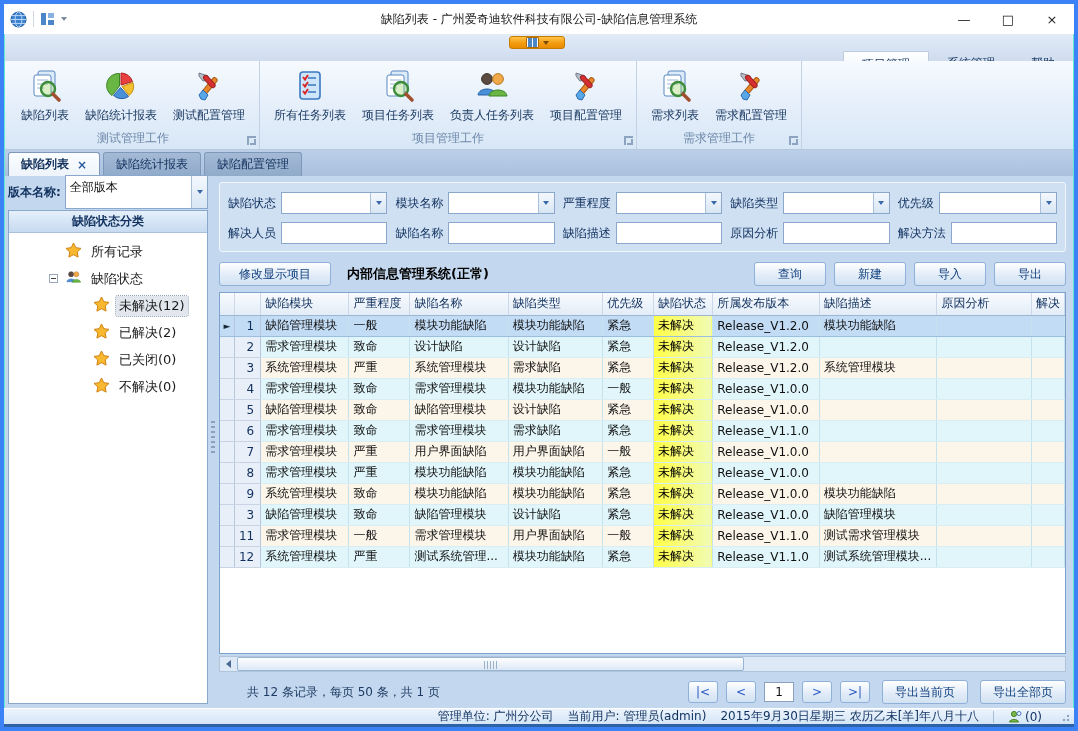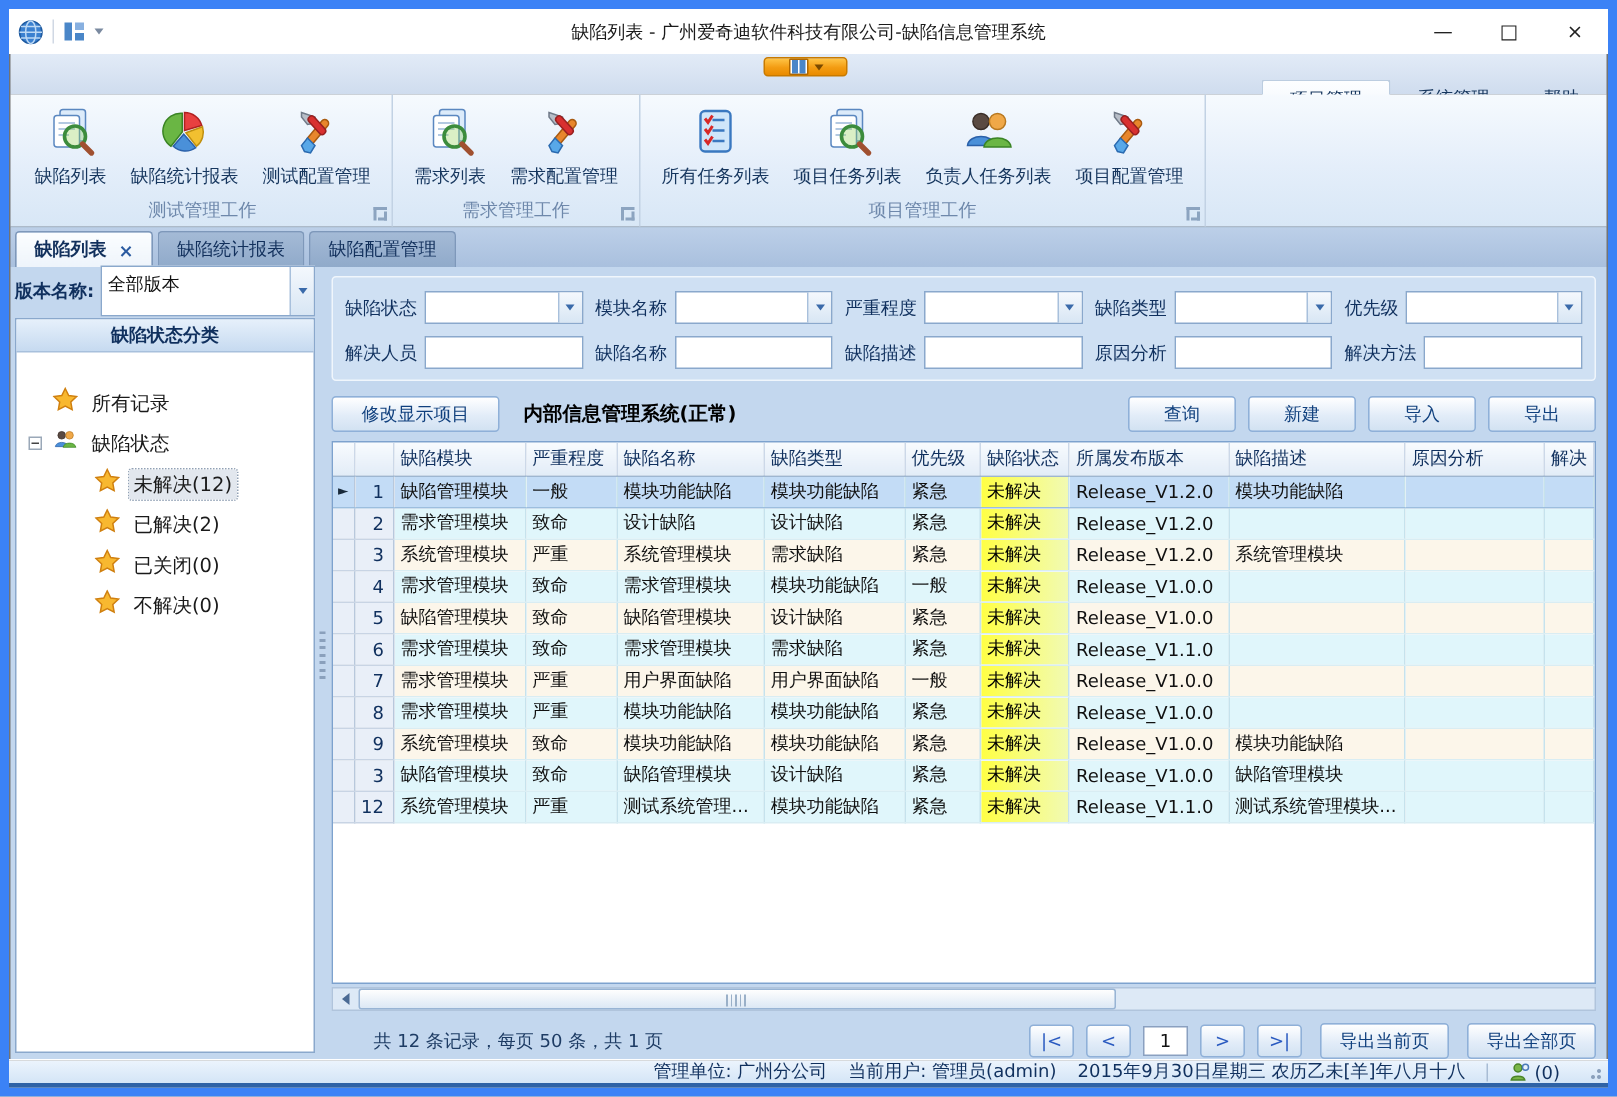--- a/index.html
+++ b/index.html
@@ -2,21 +2,21 @@
 <html><head>
 <meta charset="utf-8">
 <style>
   * { box-sizing: border-box; margin: 0; padding: 0; }
   html,body { width:1078px; height:731px; }
   body {
     font-family:"DejaVu Sans","Liberation Sans",sans-serif;
     font-size:12px; color:#10305e; overflow:hidden; position:relative;
     background:#c3d7ee;
   }
-  .window { position:absolute; inset:0; border:6px solid #3b82f6; background:#737373; }
+  .window { position:absolute; inset:0; border:4px solid #3b82f6; background:#5eead4; }
 
   
   .titlebar { position:absolute; left:0; top:0; right:0; height:30px; background:#ffffff;
     display:flex; align-items:center; }
   .titlebar .qat { display:flex; align-items:center; gap:6px; padding-left:6px; }
   .qat-sep { width:1px; height:16px; background:#d0d8e4; }
   .qat svg { display:block; }
   .caret-dn { width:0; height:0; border-left:3.5px solid transparent; border-right:3.5px solid transparent; border-top:4px solid #7a8aa0; }
   .win-title { position:absolute; left:0; right:0; text-align:center; color:#1a1a1a; font-size:12px; pointer-events:none; }
   .win-controls { margin-left:auto; display:flex; height:30px; }
@@ -71,21 +71,21 @@
   .version-row { display:flex; align-items:center; height:24px; }
   .version-label { font-weight:bold; margin-right:4px; }
   .combo { flex:1; height:34px; background:#fff; border:1px solid #8aa8cc; display:flex; }
   .combo-value { flex:1; padding:3px 4px; color:#111; white-space:nowrap; overflow:hidden; }
   .combo-btn { width:16px; background:linear-gradient(#f4f8fd,#d8e6f4); border-left:1px solid #a8c0dc;
     display:flex; align-items:center; justify-content:center; }
   .tri-dn { width:0; height:0; border-left:3.5px solid transparent; border-right:3.5px solid transparent; border-top:4px solid #3a6aaa; }
   .side-panel { position:absolute; left:0; right:0; top:30px; bottom:0; background:#fff; border:1px solid #8aa8cc; }
   .side-panel-header { height:22px; background:linear-gradient(#e6f0fb,#c6daf0); border-bottom:1px solid #a8c0dc;
     display:flex; align-items:center; justify-content:center; font-weight:bold; }
-  .tree { padding-top:20px; }
+  .tree { padding-top:5px;margin-left:32px; }
   .tree-item { height:27px; display:flex; align-items:center; color:#1a1a1a; font-size:13px; position:relative; }
   .tree-item.lvl1 { padding-left:24px; }
   .tree-item.lvl2 { padding-left:52px; }
   .tree-item .expander { position:absolute; left:8px; width:9px; height:9px; border:1px solid #9aa8b8;
     background:#fff; display:flex; align-items:center; justify-content:center; }
   .tree-item .expander::after { content:""; width:5px; height:1px; background:#444; }
   .tree-item svg { width:17px; height:17px; margin-right:6px; flex:none; }
   .tree-item .tlabel { padding:1px 3px; border-radius:2px; }
   .tree-item.selected .tlabel { background:#e2e7ee; outline:1px dotted #90a0b4; }
 
@@ -265,92 +265,92 @@
           </div>
         </div>
         <div class="rgroup-title">测试管理工作</div>
         <span class="launcher"></span>
       </div>
       <div class="rgroup">
         <div class="rgroup-buttons">
           <div class="rbtn">
             <span>
               <svg viewBox="0 0 36 36">
+                <rect x="8" y="4" width="20" height="27" rx="3" fill="#cfe6fa" stroke="#3a78c0" stroke-width="1.6"></rect>
+                <path d="M16 10h8M16 17h8M16 24h8" stroke="#3a78c0" stroke-width="1.6"></path>
+                <path d="M11 9l2 2.6 3-4.6M11 16l2 2.6 3-4.6M11 23l2 2.6 3-4.6" fill="none" stroke="#d82828" stroke-width="2"></path>
+              </svg>
+            </span>
+            <div class="rbtn-label">所有任务列表</div>
+          </div>
+          <div class="rbtn">
+            <span>
+              <svg viewBox="0 0 36 36">
                 <rect x="11" y="3" width="17" height="21" rx="2" fill="#dcebfa" stroke="#5a87c0"></rect>
                 <rect x="7" y="7" width="17" height="21" rx="2" fill="#fff" stroke="#5a87c0"></rect>
                 <path d="M10 12h11M10 16h11M10 20h7" stroke="#9ab8d8"></path>
                 <circle cx="21" cy="21" r="7" fill="rgba(150,210,90,.35)" stroke="#3c8c3c" stroke-width="2.4"></circle>
                 <line x1="26" y1="26" x2="32" y2="32" stroke="#a05030" stroke-width="3.6" stroke-linecap="round"></line>
               </svg>
             </span>
-            <div class="rbtn-label">需求列表</div>
+            <div class="rbtn-label">项目任务列表</div>
+          </div>
+          <div class="rbtn">
+            <span>
+              <svg viewBox="0 0 36 36">
+                <circle cx="13" cy="11" r="5.4" fill="#5a4a42" stroke="#3a2e28"></circle>
+                <path d="M4 27c1-8 17-8 18 0z" fill="#4a90d9" stroke="#2a60a9"></path>
+                <circle cx="24" cy="11" r="5.4" fill="#f0a848" stroke="#b87820"></circle>
+                <path d="M15 28c1-8 17-8 18 0z" fill="#6ab644" stroke="#3a8424"></path>
+              </svg>
+            </span>
+            <div class="rbtn-label">负责人任务列表</div>
           </div>
           <div class="rbtn">
             <span>
               <svg viewBox="0 0 36 36">
                 <rect x="16.2" y="8" width="5" height="20" rx="2.4" transform="rotate(40 18.7 18)" fill="#e8862c" stroke="#a85a10"></rect>
                 <path d="M8 5l9 3 1 4-6 1-4-5z" fill="#b8bec8" stroke="#707a88"></path>
                 <rect x="16" y="6" width="4.6" height="15" rx="2.2" transform="rotate(-42 18.3 13.5)" fill="#d83030" stroke="#982020"></rect>
                 <path d="M12 22l5 5-3 5-4-1-2-4z" fill="#58a8e8" stroke="#2a6ab0"></path>
               </svg>
             </span>
-            <div class="rbtn-label">需求配置管理</div>
+            <div class="rbtn-label">项目配置管理</div>
           </div>
         </div>
-        <div class="rgroup-title">需求管理工作</div>
+        <div class="rgroup-title">项目管理工作</div>
         <span class="launcher"></span>
       </div>
       <div class="rgroup">
         <div class="rgroup-buttons">
-          <div class="rbtn">
-            <span>
-              <svg viewBox="0 0 36 36">
-                <rect x="8" y="4" width="20" height="27" rx="3" fill="#cfe6fa" stroke="#3a78c0" stroke-width="1.6"></rect>
-                <path d="M16 10h8M16 17h8M16 24h8" stroke="#3a78c0" stroke-width="1.6"></path>
-                <path d="M11 9l2 2.6 3-4.6M11 16l2 2.6 3-4.6M11 23l2 2.6 3-4.6" fill="none" stroke="#d82828" stroke-width="2"></path>
-              </svg>
-            </span>
-            <div class="rbtn-label">所有任务列表</div>
-          </div>
           <div class="rbtn">
             <span>
               <svg viewBox="0 0 36 36">
                 <rect x="11" y="3" width="17" height="21" rx="2" fill="#dcebfa" stroke="#5a87c0"></rect>
                 <rect x="7" y="7" width="17" height="21" rx="2" fill="#fff" stroke="#5a87c0"></rect>
                 <path d="M10 12h11M10 16h11M10 20h7" stroke="#9ab8d8"></path>
                 <circle cx="21" cy="21" r="7" fill="rgba(150,210,90,.35)" stroke="#3c8c3c" stroke-width="2.4"></circle>
                 <line x1="26" y1="26" x2="32" y2="32" stroke="#a05030" stroke-width="3.6" stroke-linecap="round"></line>
               </svg>
             </span>
-            <div class="rbtn-label">项目任务列表</div>
-          </div>
-          <div class="rbtn">
-            <span>
-              <svg viewBox="0 0 36 36">
-                <circle cx="13" cy="11" r="5.4" fill="#5a4a42" stroke="#3a2e28"></circle>
-                <path d="M4 27c1-8 17-8 18 0z" fill="#4a90d9" stroke="#2a60a9"></path>
-                <circle cx="24" cy="11" r="5.4" fill="#f0a848" stroke="#b87820"></circle>
-                <path d="M15 28c1-8 17-8 18 0z" fill="#6ab644" stroke="#3a8424"></path>
-              </svg>
-            </span>
-            <div class="rbtn-label">负责人任务列表</div>
+            <div class="rbtn-label">需求列表</div>
           </div>
           <div class="rbtn">
             <span>
               <svg viewBox="0 0 36 36">
                 <rect x="16.2" y="8" width="5" height="20" rx="2.4" transform="rotate(40 18.7 18)" fill="#e8862c" stroke="#a85a10"></rect>
                 <path d="M8 5l9 3 1 4-6 1-4-5z" fill="#b8bec8" stroke="#707a88"></path>
                 <rect x="16" y="6" width="4.6" height="15" rx="2.2" transform="rotate(-42 18.3 13.5)" fill="#d83030" stroke="#982020"></rect>
                 <path d="M12 22l5 5-3 5-4-1-2-4z" fill="#58a8e8" stroke="#2a6ab0"></path>
               </svg>
             </span>
-            <div class="rbtn-label">项目配置管理</div>
+            <div class="rbtn-label">需求配置管理</div>
           </div>
         </div>
-        <div class="rgroup-title">项目管理工作</div>
+        <div class="rgroup-title">需求管理工作</div>
         <span class="launcher"></span>
       </div>
     </div>
 
   <div class="doc-tabs" id="doc-tab-strip">
       <div class="dtab active">
         <span>缺陷列表</span>
         <span class="close-x">×</span>
       </div>
       <div class="dtab">
@@ -676,20 +676,34 @@
                 <td class="datacell">致命</td>
                 <td class="datacell">缺陷管理模块</td>
                 <td class="datacell">设计缺陷</td>
                 <td class="datacell">紧急</td>
                 <td class="datacell status-cell">未解决</td>
                 <td class="datacell">Release_V1.0.0</td>
                 <td class="datacell">缺陷管理模块</td>
                 <td class="datacell"></td>
                 <td class="datacell"></td>
               </tr>
+              <tr class="odd">
+                <td class="rowhead indcell"></td>
+                <td class="rowhead numcell">11</td>
+                <td class="datacell">需求管理模块</td>
+                <td class="datacell">一般</td>
+                <td class="datacell">需求管理模块</td>
+                <td class="datacell">用户界面缺陷</td>
+                <td class="datacell">一般</td>
+                <td class="datacell status-cell">未解决</td>
+                <td class="datacell">Release_V1.1.0</td>
+                <td class="datacell">测试需求管理模块</td>
+                <td class="datacell"></td>
+                <td class="datacell"></td>
+              </tr>
               <tr class="even">
                 <td class="rowhead indcell"></td>
                 <td class="rowhead numcell">12</td>
                 <td class="datacell">系统管理模块</td>
                 <td class="datacell">严重</td>
                 <td class="datacell">测试系统管理...</td>
                 <td class="datacell">模块功能缺陷</td>
                 <td class="datacell">紧急</td>
                 <td class="datacell status-cell">未解决</td>
                 <td class="datacell">Release_V1.1.0</td>

